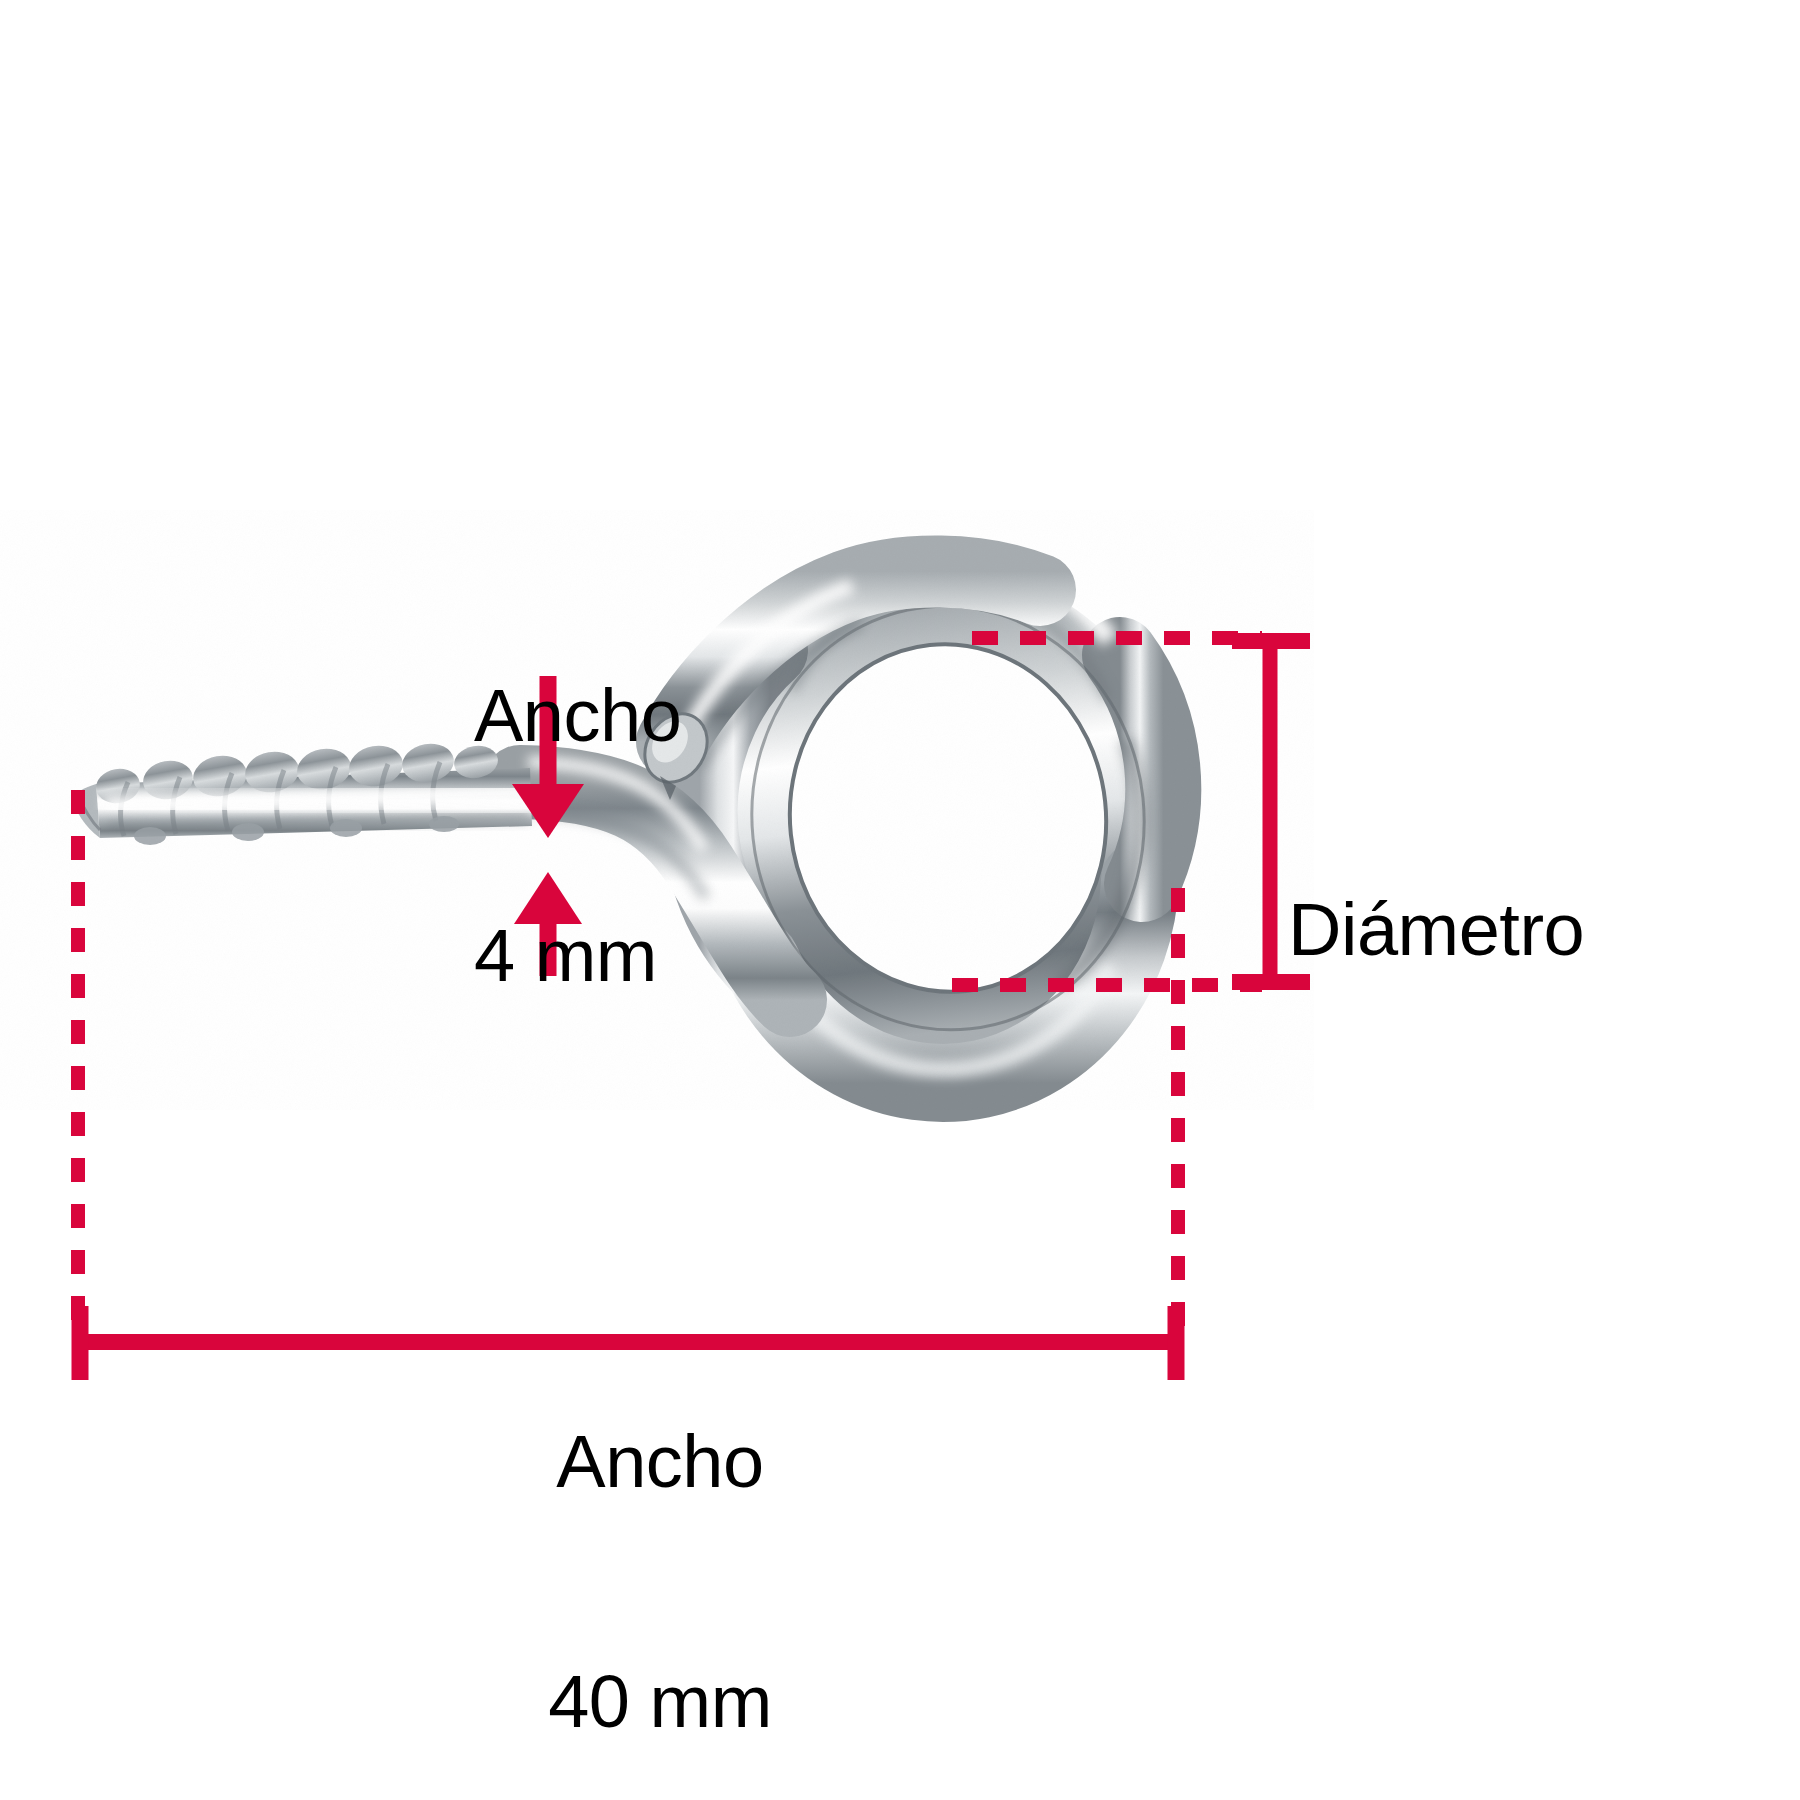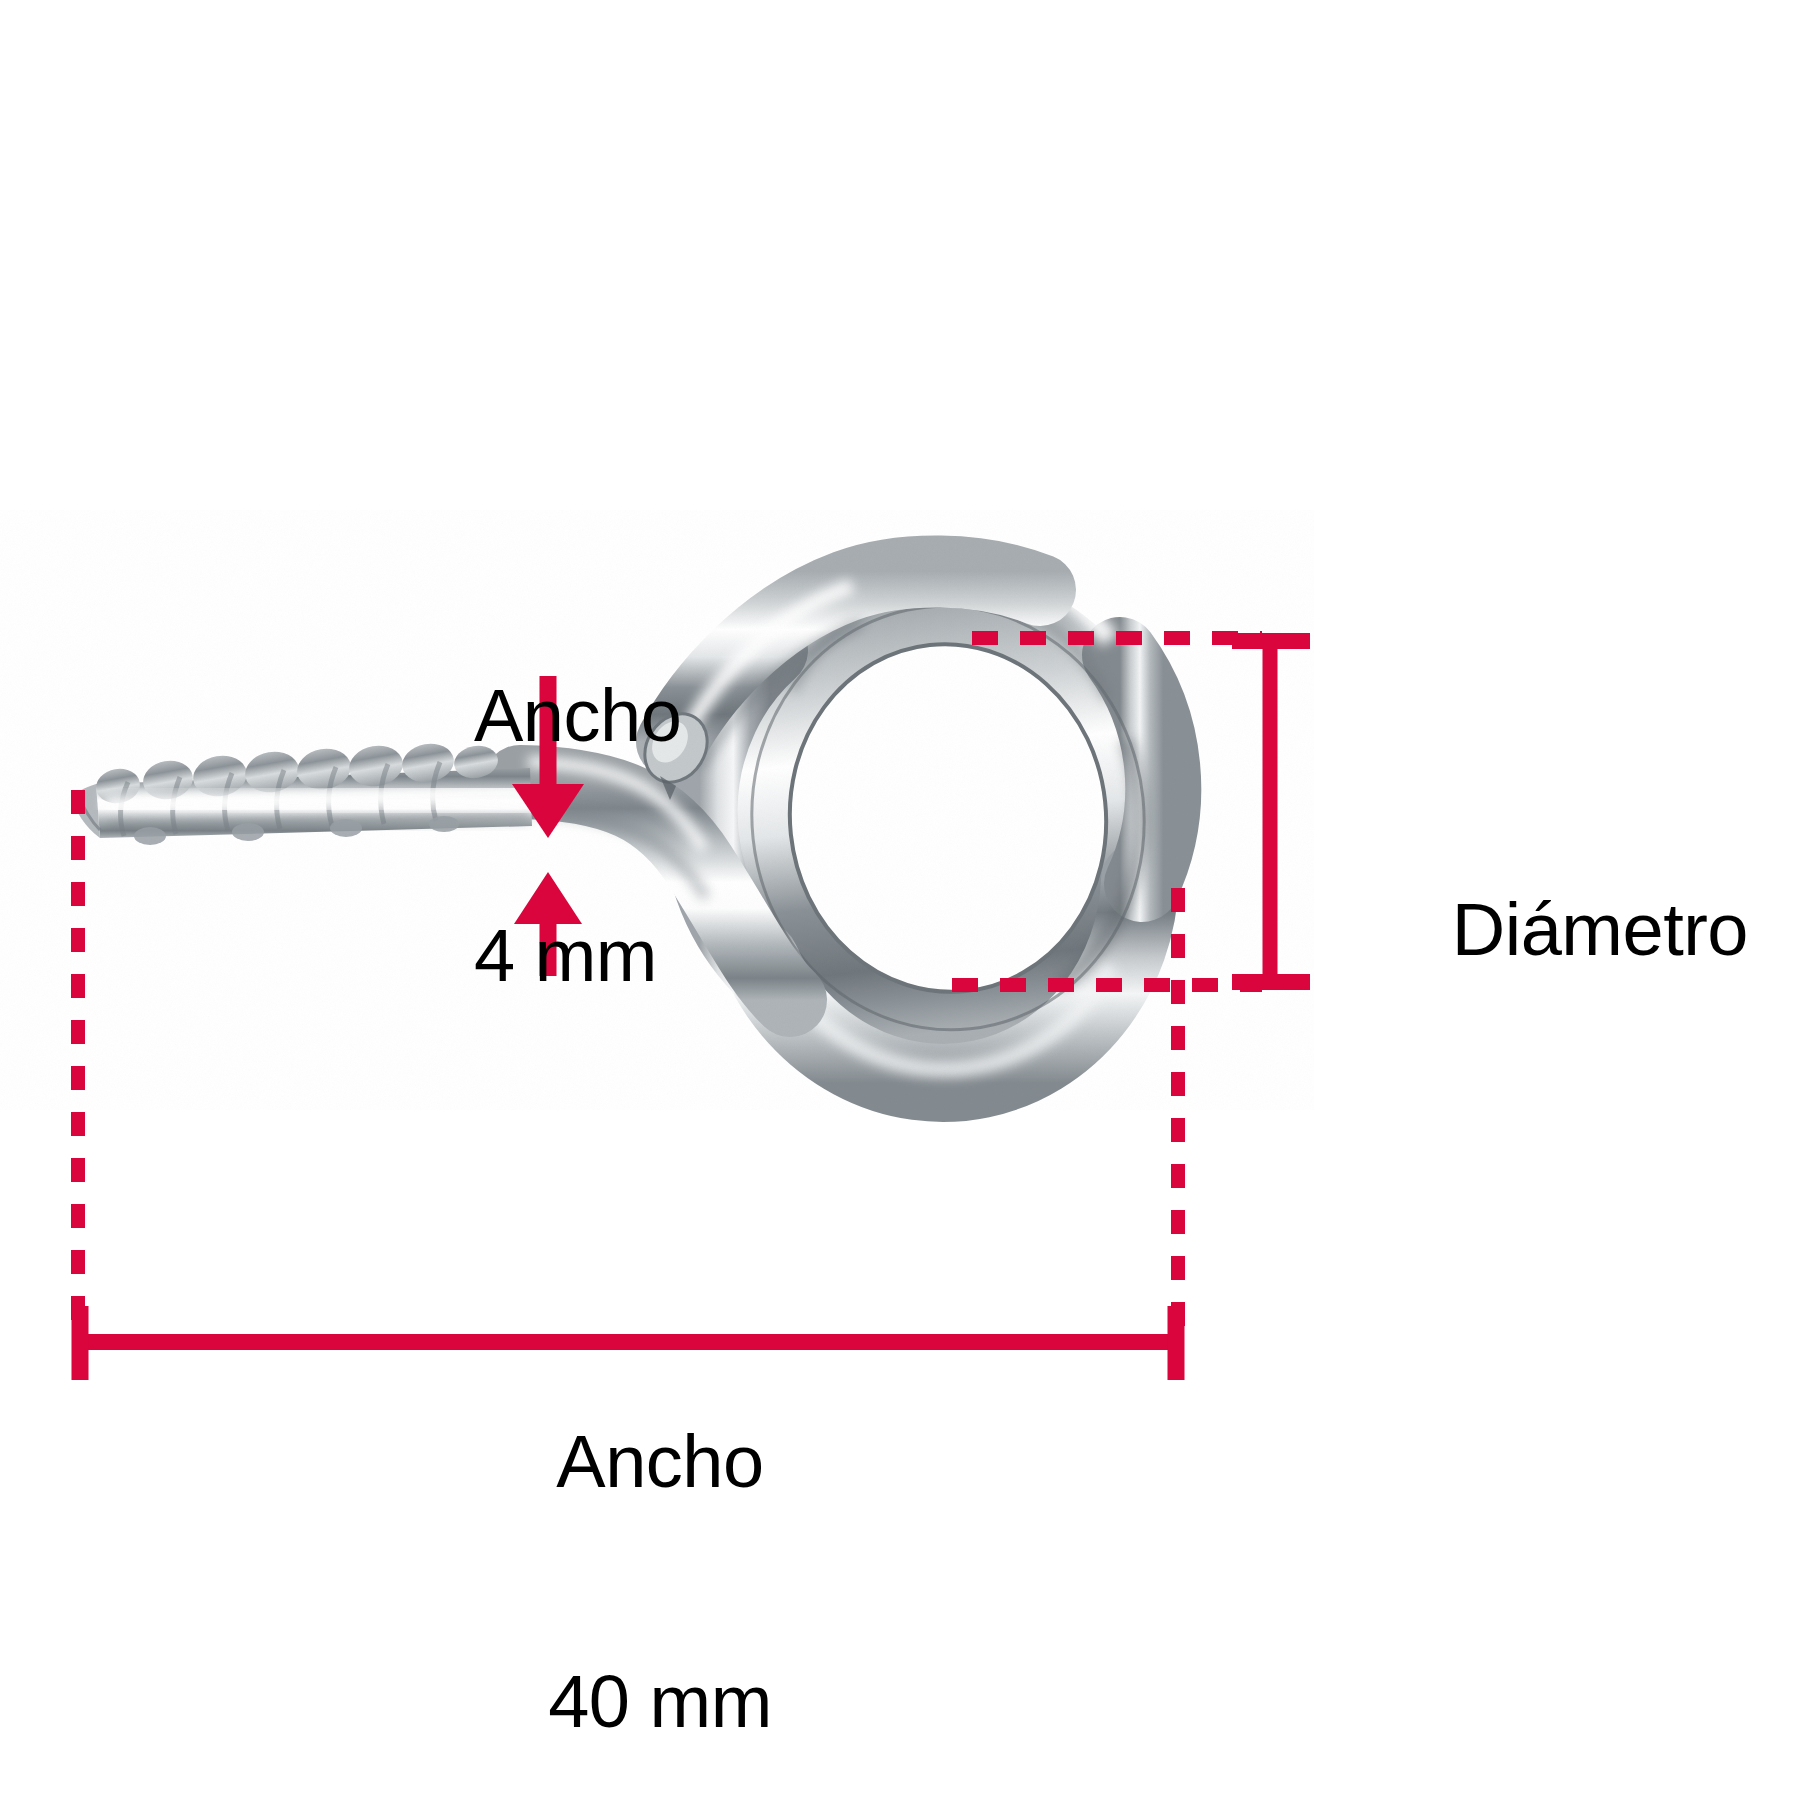--- a/index.html
+++ b/index.html
@@ -36,21 +36,21 @@
   #label-ancho {
     left: 466px;
     top: 516px;
     text-align: left;
     width: 180px;
     margin-left: 8px;
   }
   #label-diametro {
     left: 1288px;
     top: 730px;
-    text-align: right;
+    text-align: left;
     width: 460px;
   }
   #label-largo {
     left: 480px;
     top: 1262px;
     text-align: center;
     width: 360px;
   }
 
   

